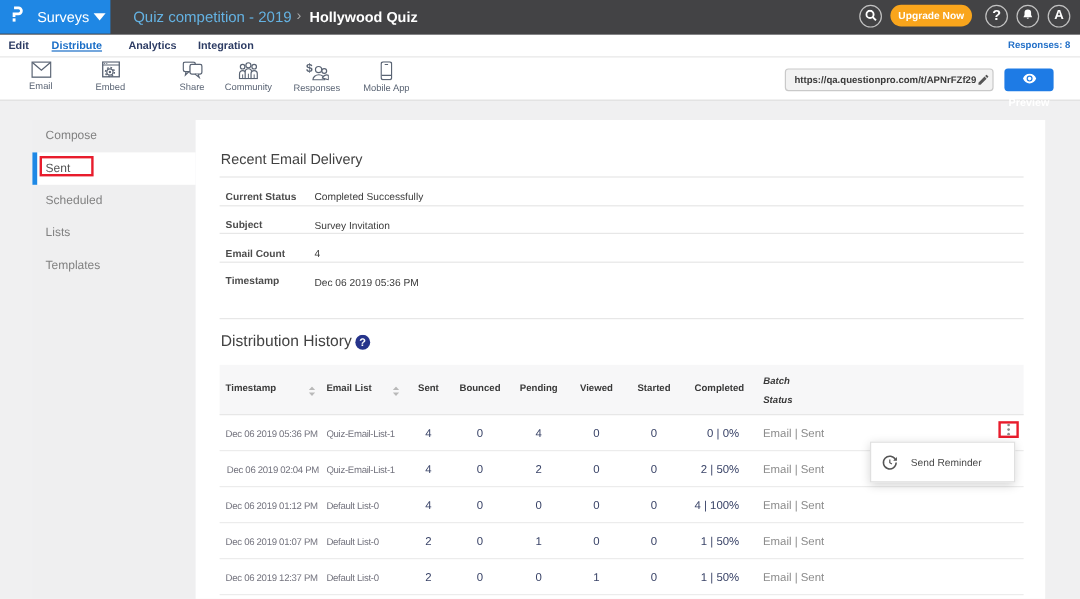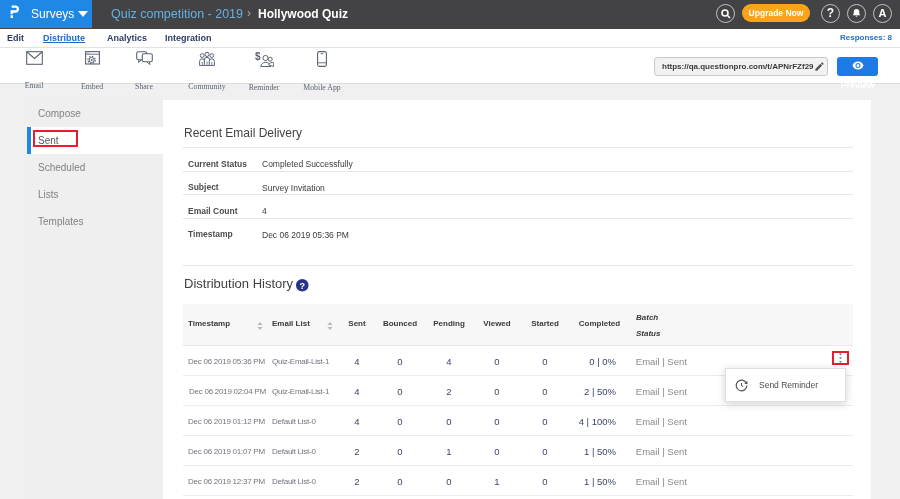--- a/index.html
+++ b/index.html
@@ -21,21 +21,21 @@
 
 #tabbar { position:absolute; left:0; top:29px; width:900px; height:19px; background:#fff; border-bottom:1px solid #e2e2e2; }
 .tab { position:absolute; top:4px; font-size:9px; font-weight:600; color:#2d3c64; }
 #tab-dist { color:#1a6ec7; text-decoration:underline; }
 #resp { position:absolute; right:8px; top:4px; font-size:8px; font-weight:700; color:#2471c8; }
 
 
 #toolbar { position:absolute; left:0; top:48px; width:900px; height:36px; background:#fff; border-bottom:1px solid #dcdcdc; }
 .titem { position:absolute; top:3px; width:60px; text-align:center; }
 .titem svg { display:block; margin:0 auto; }
-.tlabel { font-size:7.8px; color:#5a6474; margin-top:16px;font-family:Liberation Serif, serif; }
+.tlabel { font-size:7.8px; color:#5a6474; margin-top:2px; }
 #urlbox { position:absolute; left:654px; top:9px; width:174px; height:19px; background:#f2f2f2; border:1px solid #c9c9c9; border-radius:3px; font-size:8px; font-weight:600; color:#3a3a3a; line-height:17px; padding-left:7px; white-space:nowrap; overflow:hidden; }
 #pencil { position:absolute; left:814px; top:13px; }
 #previewbtn { position:absolute; left:837px; top:9px; width:41px; height:19px; background:#1e7be5; border-radius:3px; color:#fff; font-size:9px; font-weight:600; text-align:center; line-height:19px; }
 
 
 #sidebar { position:absolute; left:27px; top:100px; width:136px; height:399px; background:#efeff0; }
 .sitem { position:absolute; left:0; width:136px; height:27px; line-height:27px; padding-left:11px; font-size:10px; color:#818181; }
 #sent { background:#fff; color:#555; border-left:4px solid #1e88e5; padding-left:7px; }
 #sentbox { position:absolute; left:33px; top:130px; width:45px; height:17px; border:2px solid #e81c2c; }
 
@@ -117,21 +117,21 @@
         <rect x="0.6" y="0.6" width="13.8" height="12.4" fill="none" stroke="#5a6474" stroke-width="1.1"></rect>
         <line x1="0.6" y1="3.2" x2="14.4" y2="3.2" stroke="#5a6474" stroke-width="0.9"></line>
         <circle cx="2.2" cy="1.9" r="0.5" fill="#5a6474"></circle>
         <circle cx="4" cy="1.9" r="0.5" fill="#5a6474"></circle>
         <circle cx="6.6" cy="9" r="2.6" fill="none" stroke="#5a6474" stroke-width="1"></circle>
         <circle cx="6.6" cy="9" r="3.7" fill="none" stroke="#5a6474" stroke-width="1.2" stroke-dasharray="1.4 1.5"></circle>
         <circle cx="6.6" cy="9" r="1" fill="#5a6474"></circle>
       </svg>
     <div class="tlabel">Embed</div>
   </div>
-  <div class="titem" style="left:114px;">
+  <div class="titem" style="left:130px;">
     <svg width="17" height="15" viewBox="0 0 17 15">
         <rect x="0.7" y="0.7" width="10" height="8" rx="1.5" fill="none" stroke="#5a6474" stroke-width="1.1"></rect>
         <path d="M3 8.7 L2.5 11.5 L5.5 8.7" fill="none" stroke="#5a6474" stroke-width="1"></path>
         <rect x="6.3" y="2.7" width="10" height="8" rx="1.5" fill="#fff" stroke="#5a6474" stroke-width="1.1"></rect>
         <path d="M13 10.7 L14 13.5 L10.5 10.7" fill="#fff" stroke="#5a6474" stroke-width="1"></path>
       </svg>
     <div class="tlabel">Share</div>
   </div>
   <div class="titem" style="left:177px;">
     <svg width="18" height="15" viewBox="0 0 18 15">
@@ -148,21 +148,21 @@
     <div class="tlabel">Community</div>
   </div>
   <div class="titem" style="left:234px;">
     <svg width="19" height="16" viewBox="0 0 19 16">
         <text x="0" y="9" font-size="10" fill="#5a6474" font-weight="bold" font-family="Liberation Sans">$</text>
         <circle cx="10.5" cy="7" r="2.6" fill="#fff" stroke="#5a6474" stroke-width="1"></circle>
         <circle cx="15.2" cy="8.2" r="2" fill="#fff" stroke="#5a6474" stroke-width="1"></circle>
         <path d="M5.8 15.5 a4.9 4.2 0 0 1 9.8 0z" fill="#fff" stroke="#5a6474" stroke-width="1"></path>
         <path d="M13.7 14 a3.6 3.4 0 0 1 5 -2.2 l0.1 3.7z" fill="#fff" stroke="#5a6474" stroke-width="1"></path>
       </svg>
-    <div class="tlabel">Reminder</div>
+    <div class="tlabel">Responses</div>
   </div>
   <div class="titem" style="left:292px;">
     <svg width="10" height="16" viewBox="0 0 10 16">
         <rect x="0.6" y="0.6" width="8.8" height="14.8" rx="1.8" fill="none" stroke="#5a6474" stroke-width="1.1"></rect>
         <line x1="3.6" y1="2.7" x2="6.4" y2="2.7" stroke="#5a6474" stroke-width="0.9"></line>
         <line x1="1" y1="11.8" x2="9" y2="11.8" stroke="#5a6474" stroke-width="0.9"></line>
       </svg>
     <div class="tlabel">Mobile App</div>
   </div>
   <div id="urlbox">https://qa.questionpro.com/t/APNrFZf29</div>

